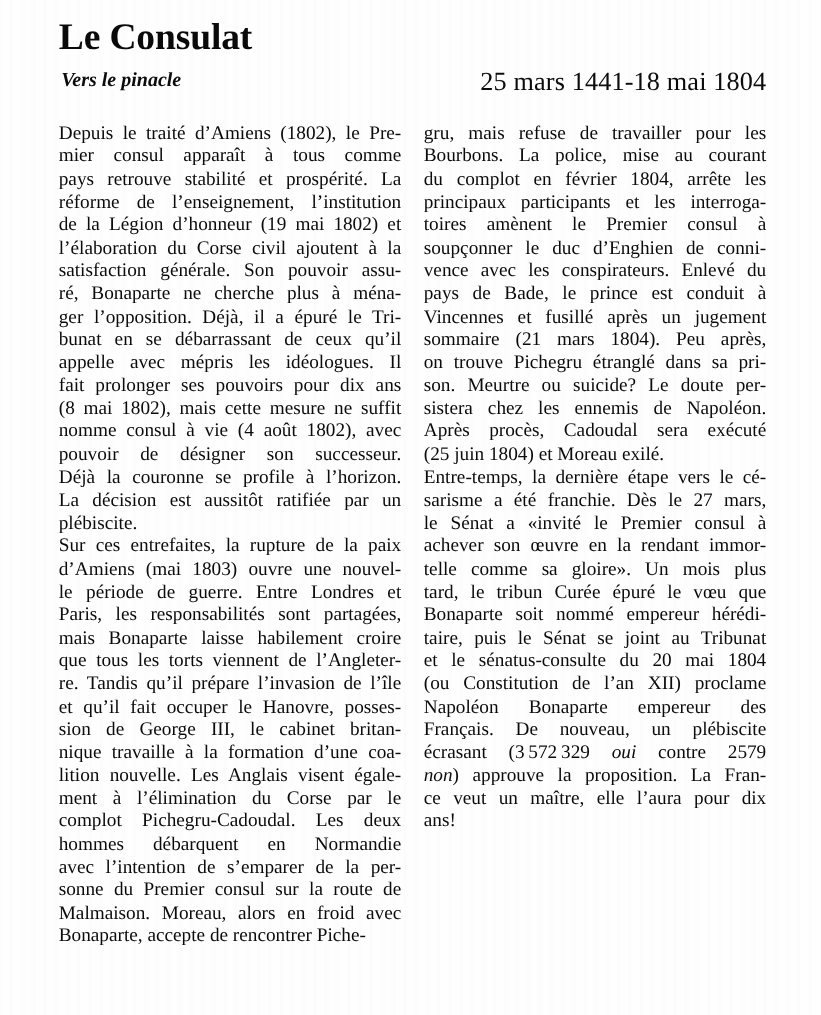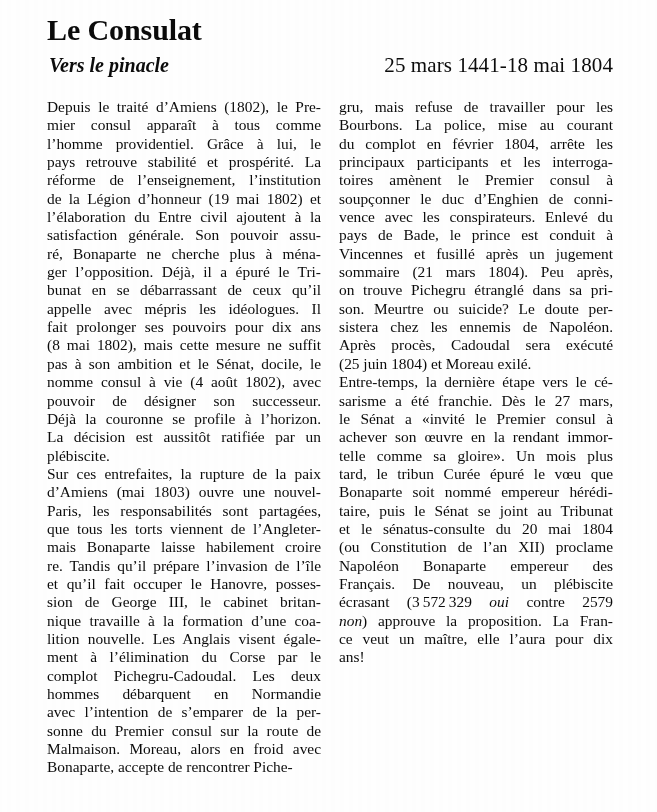--- a/index.html
+++ b/index.html
@@ -43,21 +43,21 @@
   }
   .subhead-row {
     position: relative;
     height: 30px;
     margin-top: 4px;
   }
   .subtitle {
     position: absolute;
     left: 2px;
     top: 0;
-    font-size: 20px;
+    font-size: 16px;
     font-style: italic;
     font-weight: bold;
     line-height: 26px;
     white-space: nowrap;
   }
   .daterange {
     position: absolute;
     right: 0;
     top: 0;
     font-size: 21px;
@@ -125,45 +125,44 @@
       <div class="subtitle">Vers le pinacle</div>
       <div class="daterange">25 mars 1441-18 mai 1804</div>
     </div>
   </div>
 
   <div class="columns">
     <div class="col col-left" id="col-left">
         <p class="para">
           <span class="tline">Depuis le traité d’Amiens (1802), le Pre-</span>
           <span class="tline">mier consul apparaît à tous comme</span>
-          <span class="tline">l’homme providentiel. Grâce à lui, le</span>
           <span class="tline">pays retrouve stabilité et prospérité. La</span>
           <span class="tline">réforme de l’enseignement, l’institution</span>
           <span class="tline">de la Légion d’honneur (19 mai 1802) et</span>
-          <span class="tline">l’élaboration du Entre civil ajoutent à la</span>
+          <span class="tline">l’élaboration du Corse civil ajoutent à la</span>
           <span class="tline">satisfaction générale. Son pouvoir assu-</span>
           <span class="tline">ré, Bonaparte ne cherche plus à ména-</span>
           <span class="tline">ger l’opposition. Déjà, il a épuré le Tri-</span>
           <span class="tline">bunat en se débarrassant de ceux qu’il</span>
           <span class="tline">appelle avec mépris les idéologues. Il</span>
           <span class="tline">fait prolonger ses pouvoirs pour dix ans</span>
           <span class="tline">(8 mai 1802), mais cette mesure ne suffit</span>
-          <span class="tline">pas à son ambition et le Sénat, docile, le</span>
           <span class="tline">nomme consul à vie (4 août 1802), avec</span>
           <span class="tline">pouvoir de désigner son successeur.</span>
           <span class="tline">Déjà la couronne se profile à l’horizon.</span>
           <span class="tline">La décision est aussitôt ratifiée par un</span>
           <span class="tline last">plébiscite.</span>
         </p>
         <p class="para">
           <span class="tline">Sur ces entrefaites, la rupture de la paix</span>
           <span class="tline">d’Amiens (mai 1803) ouvre une nouvel-</span>
+          <span class="tline">le période de guerre. Entre Londres et</span>
           <span class="tline">Paris, les responsabilités sont partagées,</span>
+          <span class="tline">mais Bonaparte laisse habilement croire</span>
           <span class="tline">que tous les torts viennent de l’Angleter-</span>
-          <span class="tline">mais Bonaparte laisse habilement croire</span>
           <span class="tline">re. Tandis qu’il prépare l’invasion de l’île</span>
           <span class="tline">et qu’il fait occuper le Hanovre, posses-</span>
           <span class="tline">sion de George III, le cabinet britan-</span>
           <span class="tline">nique travaille à la formation d’une coa-</span>
           <span class="tline">lition nouvelle. Les Anglais visent égale-</span>
           <span class="tline">ment à l’élimination du Corse par le</span>
           <span class="tline">complot Pichegru-Cadoudal. Les deux</span>
           <span class="tline">hommes débarquent en Normandie</span>
           <span class="tline">avec l’intention de s’emparer de la per-</span>
           <span class="tline">sonne du Premier consul sur la route de</span>

